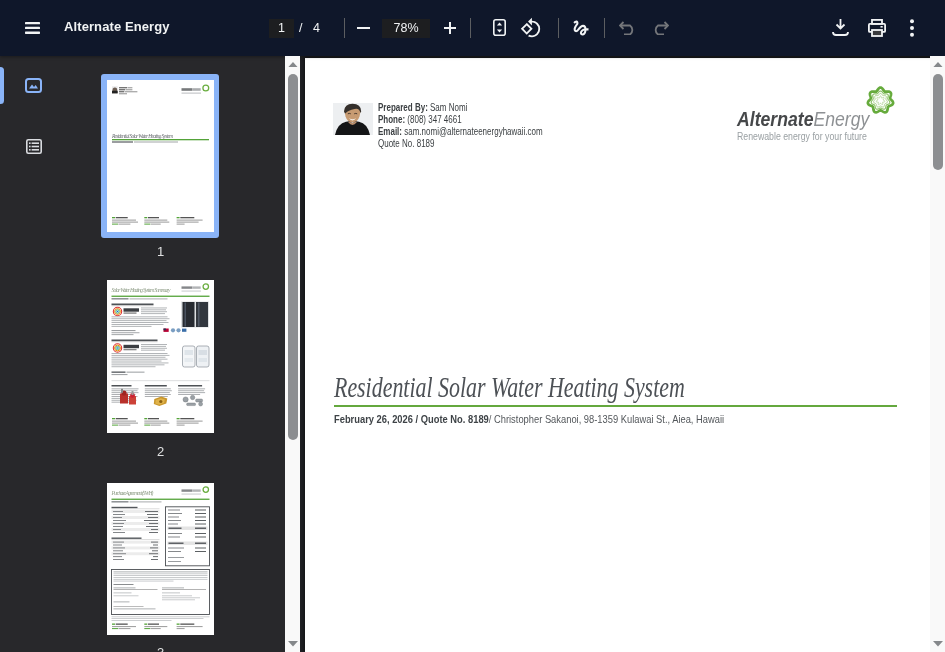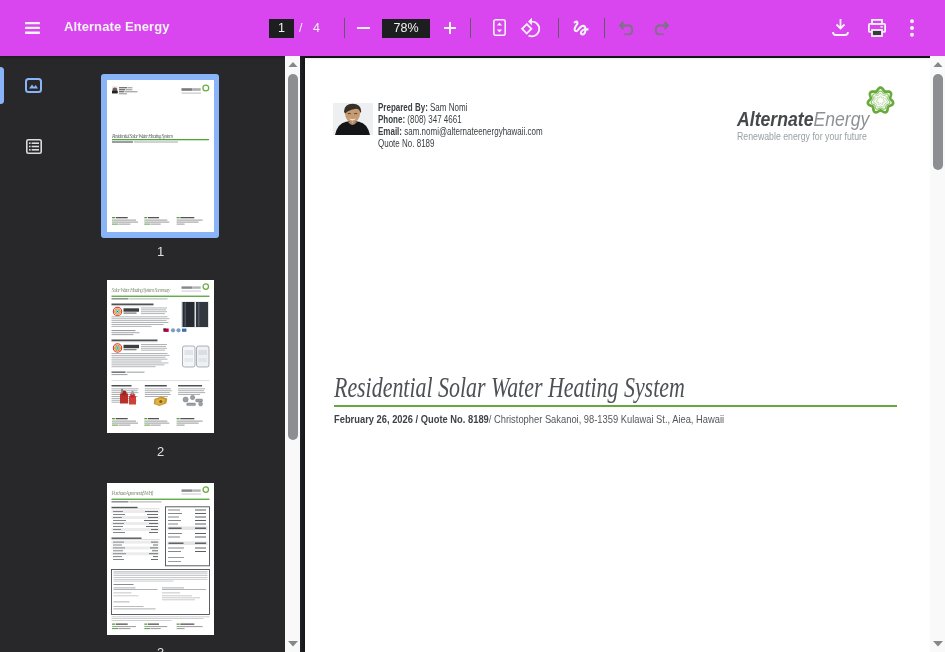--- a/index.html
+++ b/index.html
@@ -1,21 +1,21 @@
 <!DOCTYPE html>
 <html><head>
 <meta charset="utf-8">
 <style>
   * { margin:0; padding:0; box-sizing:border-box; }
   html,body { width:945px; height:652px; overflow:hidden; background:#28282b;
     font-family:"Liberation Sans",sans-serif; }
   .abs { position:absolute; }
   
   #toolbar { position:absolute; left:0; top:0; width:945px; height:56px;
-    background:#d946ef; z-index:20; box-shadow:0 1px 3px rgba(0,0,0,.35); }
+    background:#0f172a; z-index:20; box-shadow:0 1px 3px rgba(0,0,0,.35); }
   #tb-title { position:absolute; left:64px; top:19px; color:#f1f3f4;
     font-size:13px; font-weight:700; letter-spacing:.1px; }
   .tb-ico { position:absolute; top:0; }
   .darkbox { position:absolute; background:#1d1e20; color:#f1f3f4;
     font-size:12.5px; text-align:center; }
   #pagebox { left:269px; top:19px; width:25px; height:19px; line-height:19px; }
   #zoombox { left:382px; top:19px; width:48px; height:19px; line-height:19px; }
   .tb-txt { position:absolute; color:#f1f3f4; font-size:12.5px; }
   .vsep { position:absolute; top:18px; width:1px; height:20px; background:#5c5e61; }
   

